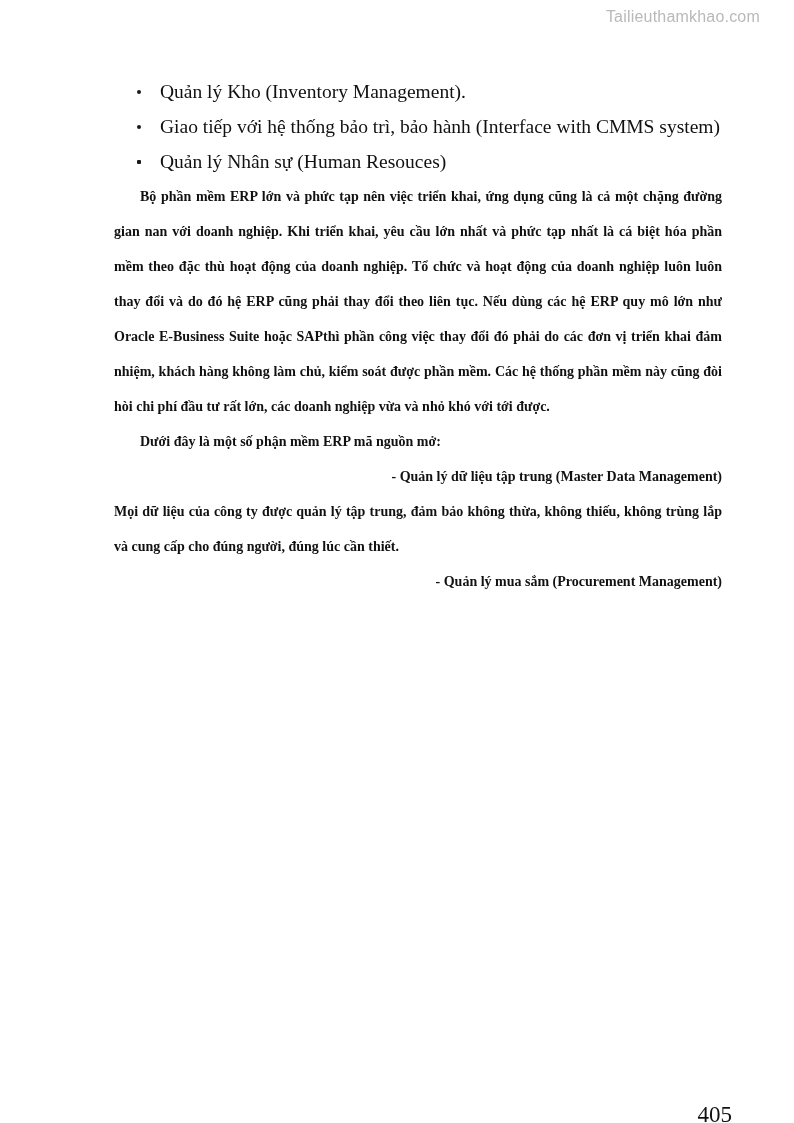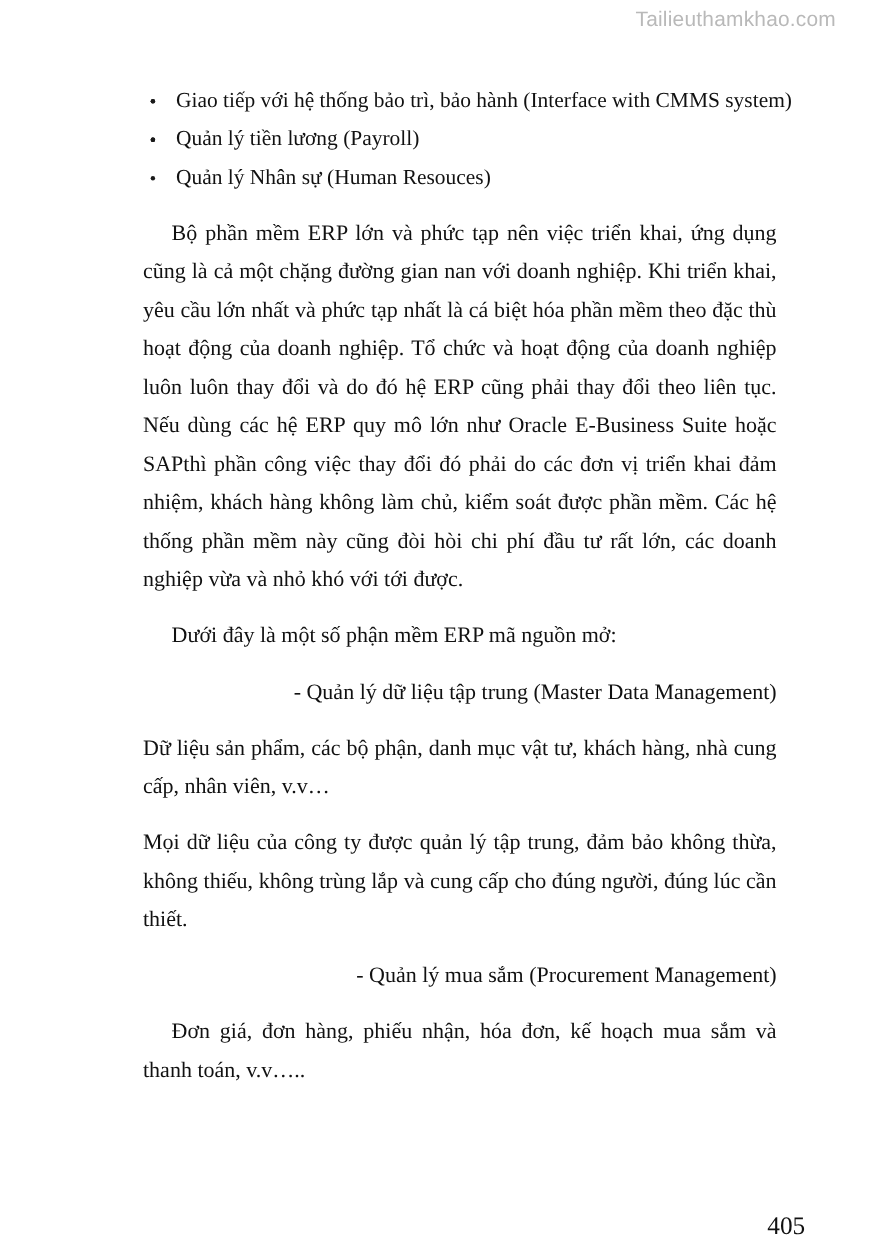--- a/index.html
+++ b/index.html
@@ -14,21 +14,21 @@
     background: #ffffff;
     overflow: hidden;
     font-family: "Liberation Serif", "DejaVu Serif", serif;
     color: #111111;
   }
   .watermark {
     position: absolute;
     top: 8px;
     right: 34px;
     font-family: "Liberation Sans", "DejaVu Sans", sans-serif;
-    font-size: 19px;
+    font-size: 16px;
     color: #b9b9b9;
     letter-spacing: 0.2px;
     user-select: none;
     white-space: nowrap;
   }
   .content {
     position: absolute;
     left: 114px;
     top: 74px;
     width: 608px;
@@ -58,25 +58,26 @@
   .bullets li .bullet-marker::before {
     content: "";
     display: block;
     width: 4px;
     height: 4px;
     border-radius: 50%;
     background: #1a1a1a;
   }
   
   p.para {
-    margin: 16px;
-    font-size: 20px;
+    margin: 0;
+    font-size: 14px;
     line-height: 35px;
     text-align: justify;
     text-justify: inter-word;
+    font-weight: bold;
   }
   p.para.indent {
     text-indent: 26px;
   }
   p.para.flush {
     text-indent: 0;
   }
   p.para.sub {
     text-indent: 48px;
     text-align: right;
@@ -97,54 +98,49 @@
 
 <div class="page">
 
   <div class="watermark">Tailieuthamkhao.com</div>
 
   <div class="content">
 
     <ul class="bullets">
       <li>
         <span class="bullet-marker"></span>
+        <span>Quản lý Kho (Inventory Management).</span>
       </li>
       <li>
         <span class="bullet-marker"></span>
         <span>Giao tiếp với hệ thống bảo trì, bảo hành (Interface with CMMS system)</span>
       </li>
       <li>
         <span class="bullet-marker"></span>
       </li>
       <li>
         <span class="bullet-marker"></span>
-      </li>
-      <li>
-        <span class="bullet-marker"></span>
-        <span>Quản lý tiền lương (Payroll)</span>
       </li>
       <li>
         <span class="bullet-marker"></span>
         <span>Quản lý Nhân sự (Human Resouces)</span>
       </li>
     </ul>
 
     <p class="para indent">Bộ phần mềm ERP lớn và phức tạp nên việc triển khai, ứng dụng cũng là cả một chặng đường gian nan với doanh nghiệp. Khi triển khai, yêu cầu lớn nhất và phức tạp nhất là cá biệt hóa phần mềm theo đặc thù hoạt động của doanh nghiệp. Tổ chức và hoạt động của doanh nghiệp luôn luôn thay đổi và do đó hệ ERP cũng phải thay đổi theo liên tục. Nếu dùng các hệ ERP quy mô lớn như Oracle E-Business Suite hoặc SAPthì phần công việc thay đổi đó phải do các đơn vị triển khai đảm nhiệm, khách hàng không làm chủ, kiểm soát được phần mềm. Các hệ thống phần mềm này cũng đòi hòi chi phí đầu tư rất lớn, các doanh nghiệp vừa và nhỏ khó với tới được.</p>
 
     <p class="para indent nojust">Dưới đây là một số phận mềm ERP mã nguồn mở:</p>
 
 
 
     <p class="para sub">- Quản lý dữ liệu tập trung (Master Data Management)</p>
 
-    <p class="para flush">Dữ liệu sản phẩm, các bộ phận, danh mục vật tư, khách hàng, nhà cung cấp, nhân viên, v.v…</p>
 
     <p class="para flush">Mọi dữ liệu của công ty được quản lý tập trung, đảm bảo không thừa, không thiếu, không trùng lắp và cung cấp cho đúng người, đúng lúc cần thiết.</p>
 
     <p class="para sub">- Quản lý mua sắm (Procurement Management)</p>
 
-    <p class="para indent">Đơn giá, đơn hàng, phiếu nhận, hóa đơn, kế hoạch mua sắm và thanh toán, v.v…..</p>
 
   </div>
 
   <div class="page-number">405</div>
 
 </div>
 
 </body></html>

